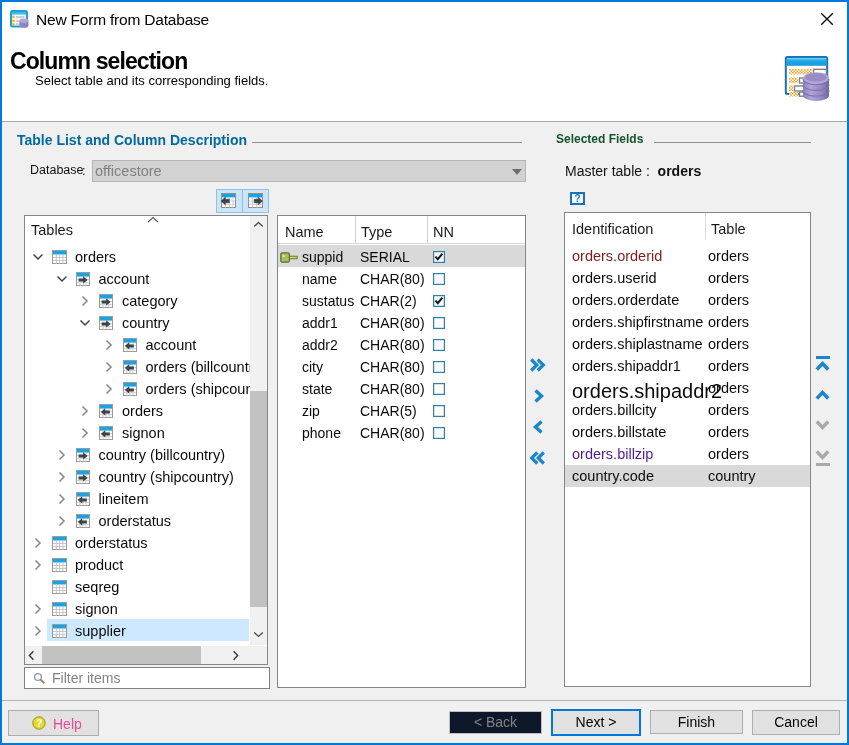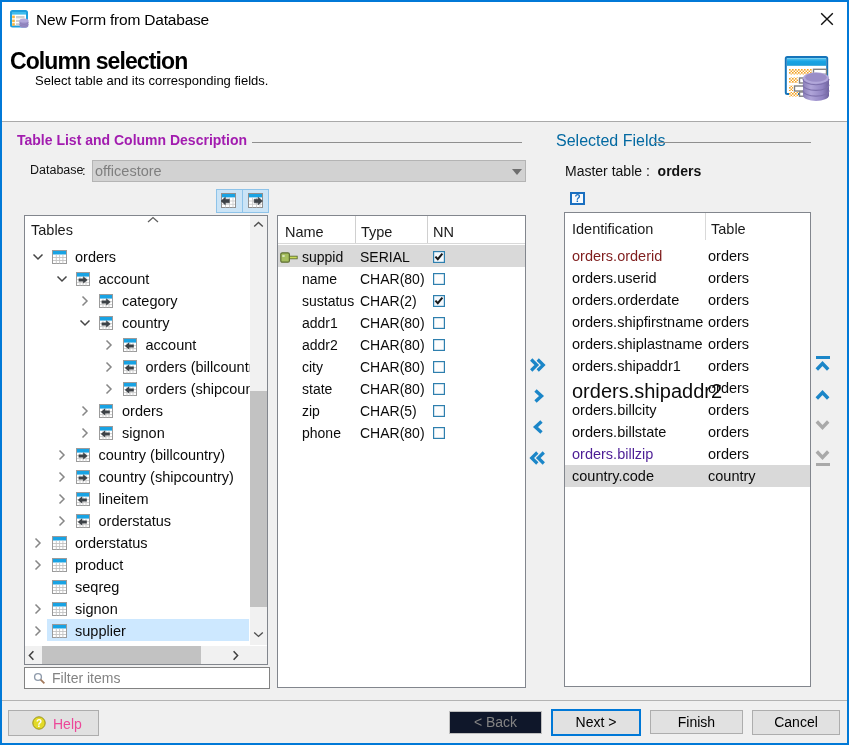--- a/index.html
+++ b/index.html
@@ -79,23 +79,23 @@
  <g>
   <path d="M20 24 v17.3 a13 5.7 0 0 0 26 0 V24 z" fill="url(#cyl)"></path>
   <ellipse cx="33" cy="24" rx="13" ry="5.7" fill="#b2a7da"></ellipse>
   <ellipse cx="33" cy="23.4" rx="10.8" ry="4.4" fill="#9a8dc7"></ellipse>
   <path d="M20 25 a13 5.7 0 0 0 26 0" fill="none" stroke="#7e71ad" stroke-width="1.1"></path>
   <path d="M20 30.7 a13 5.7 0 0 0 26 0" fill="none" stroke="#7e71ad" stroke-width="1.1"></path>
   <path d="M20 36.4 a13 5.7 0 0 0 26 0" fill="none" stroke="#7e71ad" stroke-width="1.1"></path>
  </g>
 </svg>
 
-<div class="t" style="left:17px;top:132px;font-size:14px;font-weight:bold;color:#a21caf;">Table List and Column Description</div>
+<div class="t" style="left:17px;top:132px;font-size:14px;font-weight:bold;color:#0369a1;">Table List and Column Description</div>
 <div class="abs" style="left:252px;top:142px;width:270px;height:1px;background:#8f8f8f;"></div>
-<div class="t" style="left:556px;top:132px;font-size:16px;font-weight:normal;color:#0369a1;">Selected Fields</div>
+<div class="t" style="left:556px;top:132px;font-size:12px;font-weight:bold;color:#14532d;">Selected Fields</div>
 <div class="abs" style="left:654px;top:142px;width:157px;height:1px;background:#8f8f8f;"></div>
 
 <div class="t" style="left:30px;top:163px;font-size:12.5px;color:#111;">Database</div>
 <div class="t" style="left:82px;top:163px;font-size:13px;color:#111;">:</div>
 <div class="abs" style="left:92px;top:160px;width:434px;height:22px;box-sizing:border-box;background:#d2d2d2;border:1px solid #b4b4b4;"></div>
 <div class="t" style="left:95px;top:163px;font-size:14.5px;color:#7f7f7f;">officestore</div>
 <svg class="abs" style="left:511px;top:168px" width="12" height="8" viewBox="0 0 12 8">
  <path d="M1 1h10L6 7z" fill="#6e6e6e"></path>
 </svg>
 

